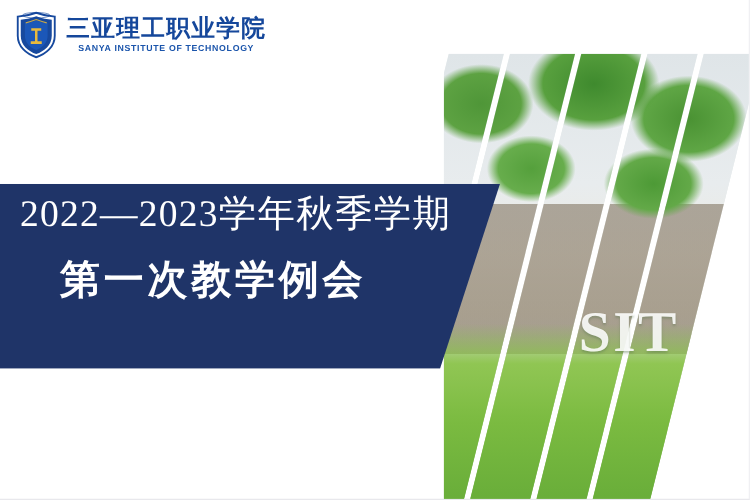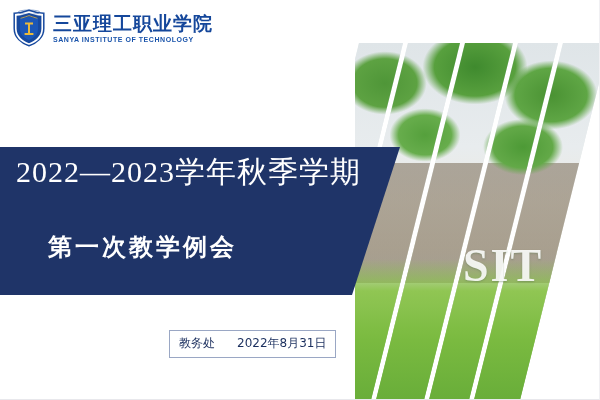--- a/index.html
+++ b/index.html
@@ -120,27 +120,26 @@
     line-height: 1;
     color: #ffffff;
     letter-spacing: 1px;
     white-space: nowrap;
   }
   #title-line-2 {
     position: absolute;
     left: 48px;
     top: 60px;
     font-family: "Liberation Serif", serif;
-    font-size: 24px;
+    font-size: 32px;
     font-weight: 700;
     line-height: 1;
     color: #ffffff;
     letter-spacing: 3px;
     white-space: nowrap;
-    margin-top: 28px;
   }
 
   
   #logo-block {
     position: absolute;
     left: 12px;
     top: 9px;
     display: flex;
     align-items: center;
     gap: 7px;
@@ -148,20 +147,21 @@
   #logo-emblem {
     width: 34px;
     height: 38px;
     flex: 0 0 auto;
   }
   #logo-text-block {
     display: flex;
     flex-direction: column;
     justify-content: center;
     line-height: 1;
+    align-items: center;
   }
   #logo-cn-name {
     font-family: "DejaVu Sans", sans-serif;
     font-size: 19px;
     font-weight: 700;
     color: #15479b;
     letter-spacing: 1px;
     white-space: nowrap;
   }
   #logo-en-name {
@@ -237,18 +237,14 @@
       <path d="M13.0 13.6 L21.0 13.6 L21.0 15.6 L18.0 15.6 L18.0 24.0 L21.4 24.0 L21.4 26.1 L12.6 26.1 L12.6 24.0 L16.0 24.0 L16.0 15.6 L13.0 15.6 Z" fill="#e8b93c"></path>
       <path d="M8.6 9.3 C8.6 9.3 12.0 8.4 17 6.6 C22.0 8.4 25.4 9.3 25.4 9.3" fill="none" stroke="#e8b93c" stroke-width="0.9" opacity="0.85"></path>
       <ellipse cx="17" cy="3.2" rx="11" ry="2.2" fill="none" stroke="#17499e" stroke-width="0.8" opacity="0.6"></ellipse>
     </svg>
     <div id="logo-text-block">
       <div id="logo-cn-name">三亚理工职业学院</div>
       <div id="logo-en-name">SANYA INSTITUTE OF TECHNOLOGY</div>
     </div>
   </div>
 
-  <div id="credit-box">
-    <span id="credit-dept">教务处</span>
-    <span id="credit-date">2022年8月31日</span>
-  </div>
 
 </div>
 
 </body></html>

